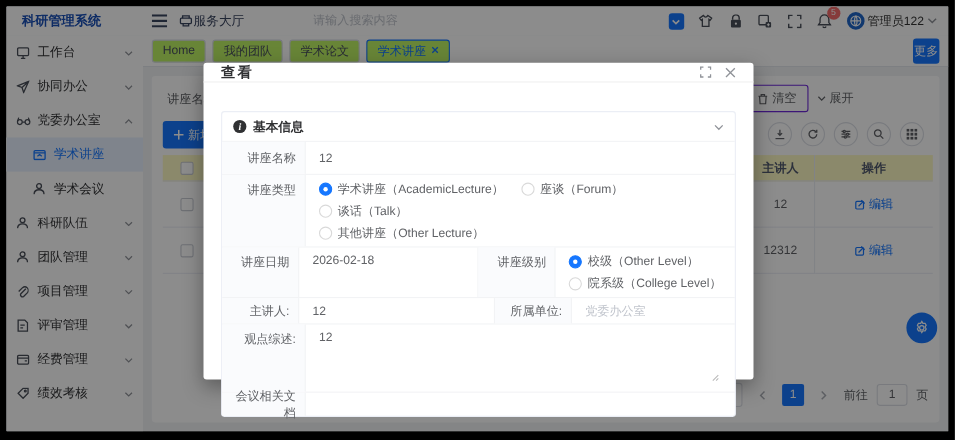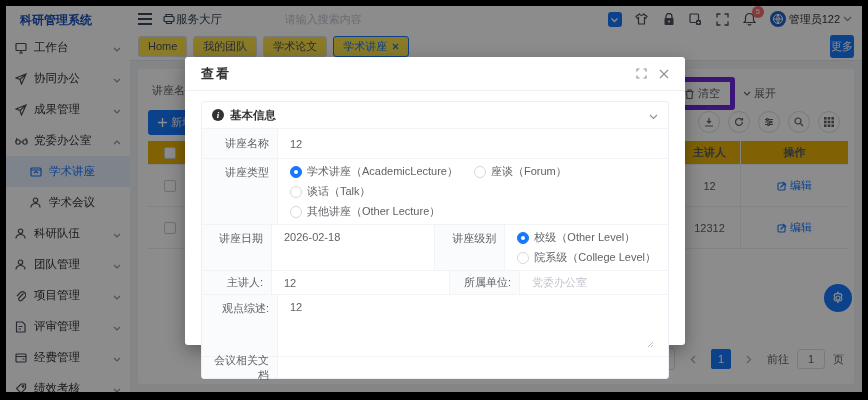--- a/index.html
+++ b/index.html
@@ -29,59 +29,59 @@
   .side-item .chev { color:#909399; }
   .side-sub { padding-left:24px; }
   .side-sub.active { color:#1677ff; background:#e8f1ff; }
   .side-sub.active .lab { color:#1677ff; }
   .sicon { width:13px; height:13px; flex:none; color:#4a4f59; display:flex; align-items:center; }
   .side-sub.active .sicon { color:#1677ff; }
 
   
   .main { position:absolute; left:124px; top:26px; right:0; bottom:0; }
   .tabsbar { position:absolute; left:0; top:0; right:0; height:29px; background:#fff; border-bottom:1px solid #e4e7ed; display:flex; align-items:center; gap:6px; padding:0 8px; }
-  .tabchip { height:21px; display:flex; align-items:center; gap:5px; padding:0 9px; border:1px solid #d8dce5; background:#fde047; color:#495060; font-size:11px; border-radius:3px; cursor:pointer; white-space:nowrap; }
+  .tabchip { height:21px; display:flex; align-items:center; gap:5px; padding:0 9px; border:1px solid #d8dce5; background:#bef264; color:#495060; font-size:11px; border-radius:3px; cursor:pointer; white-space:nowrap; }
   .tabchip.active { border-color:#1677ff; color:#1677ff; }
   .more-btn { margin-left:auto; background:#1677ff; color:#fff; font-size:11px; padding:4px 1px; border-radius:3px; border:none; cursor:pointer; }
 
   .content { position:absolute; left:0; top:29px; right:0; bottom:0; padding:8px; }
   .card { position:relative; background:#fff; height:100%; border-radius:3px; font-size:11px; color:#606266; }
 
   .filter-row { position:absolute; left:10px; top:8px; right:10px; height:26px; display:flex; align-items:center; }
   .filter-label { width:48px; text-align:right; color:#606266; }
   .btns-right { position:absolute; right:78px; top:8px; display:flex; gap:8px; align-items:center; }
   .btn-blue { background:#1677ff; color:#fff; border:none; border-radius:3px; padding:5px 10px; font-size:11px; display:flex; gap:4px; align-items:center; cursor:pointer; }
-  .btn-plain { background:#fff; color:#606266; border:5px solid #6d28d9; border-radius:3px; padding:4px 10px; font-size:11px; display:flex; gap:4px; align-items:center; cursor:pointer; }
+  .btn-plain { background:#fff; color:#606266; border:1px solid #6d28d9; border-radius:3px; padding:4px 10px; font-size:11px; display:flex; gap:4px; align-items:center; cursor:pointer; }
   .link-gray { display:flex; align-items:center; gap:3px; color:#606266; cursor:pointer; font-size:11px; }
 
   .toolbar-row { position:absolute; left:10px; top:40px; right:14px; height:26px; display:flex; align-items:center; }
   .tool-circles { margin-left:auto; display:flex; gap:8px; }
   .circ { width:22px; height:22px; border:1px solid #dcdfe6; border-radius:50%; display:flex; align-items:center; justify-content:center; color:#606266; cursor:pointer; background:#fff; }
   .tbl-col-check { position:absolute; left:10px; top:72px; width:44px; }
   .tbl-cell { height:42px; display:flex; align-items:center; justify-content:center; border-bottom:1px solid #ebeef5; }
-  .tbl-cell.hd { height:24px; background:#eab308; }
+  .tbl-cell.hd { height:24px; background:#fef9c3; }
   .cbx { width:12px; height:12px; border:1px solid #c8ccd4; border-radius:2px; background:#fff; cursor:pointer; }
   .tbl-col-right { position:absolute; right:6px; top:72px; width:170px; display:flex; }
   .col-speaker { width:62px; border-left:1px solid #ebeef5; }
   .col-action { flex:1; border-left:1px solid #ebeef5; }
   .hd-txt { font-weight:bold; color:#515a6e; font-size:11px; }
   .edit-link { color:#1677ff; display:flex; align-items:center; gap:3px; cursor:pointer; }
 
   .pager { position:absolute; right:10px; bottom:14px; display:flex; align-items:center; gap:8px; font-size:11px; color:#606266; }
   .size-sel { border:1px solid #dcdfe6; border-radius:3px; height:22px; display:flex; align-items:center; gap:14px; padding:0 8px; color:#606266; cursor:pointer; background:#fff; }
   .pg-arrow { width:20px; height:20px; display:flex; align-items:center; justify-content:center; color:#a8abb2; cursor:pointer; }
   .pg-cur { width:20px; height:20px; background:#1677ff; color:#fff; border-radius:2px; display:flex; align-items:center; justify-content:center; cursor:pointer; }
   .goto-input { width:28px; height:20px; border:1px solid #dcdfe6; border-radius:3px; text-align:center; font-size:11px; color:#606266; outline:none; }
 
   .gear-fab { position:absolute; right:10px; top:252px; width:28px; height:28px; border-radius:50%; background:#1677ff; display:flex; align-items:center; justify-content:center; cursor:pointer; z-index:6; }
 
   
   .mask { position:absolute; inset:0; background:rgba(0,0,0,0.45); z-index:40; }
   .modal { position:absolute; left:179px; top:51px; width:500px; height:288px; background:#fff; border-radius:3px; box-shadow:0 6px 18px rgba(0,0,0,.35); z-index:50; }
-  .modal-hd { height:34px; display:flex; align-items:center; padding:0 16px; border-bottom:1px solid #f0f0f0;justify-content:flex-end; }
+  .modal-hd { height:18px; display:flex; align-items:center; padding:0 16px; border-bottom:1px solid #f0f0f0;justify-content:flex-end; }
   .modal-title { font-size:13px; font-weight:bold; color:#303133; letter-spacing:2px; }
   .modal-hd-ic { margin-left:auto; display:flex; gap:12px; color:#909399; }
   .modal-hd-ic span { cursor:pointer; display:flex; align-items:center; }
 
   .sect-card { position:absolute; left:16px; right:16px; top:44px; border:1px solid #ebeef5; border-radius:3px; background:#fff; }
   .sect-hd { height:26px; display:flex; align-items:center; gap:6px; padding:0 10px; cursor:pointer; }
   .info-circ { width:12px; height:12px; border-radius:50%; background:#303133; color:#fff; font-size:9px; font-weight:bold; display:flex; align-items:center; justify-content:center; font-family:"Liberation Serif",serif; font-style:italic; }
   .sect-title { font-size:11.5px; color:#303133; font-weight:bold; }
   .sect-chev { margin-left:auto; color:#909399; }
 
@@ -199,31 +199,20 @@
             <path d="M1 1l3 3 3-3"></path>
           </svg></span>
     </div>
     <div class="side-item">
       <span class="sicon">
           <svg width="12" height="12" viewBox="0 0 12 12" fill="none" stroke="currentColor" stroke-width="1.2">
             <path d="M11 1L1 5l4 1.5L6.5 11 11 1zM5 6.5L11 1"></path>
           </svg>
         </span>
       <span class="lab">协同办公</span>
-      <span class="chev"><svg width="8" height="5" viewBox="0 0 8 5" fill="none" stroke="currentColor" stroke-width="1.1">
-            <path d="M1 1l3 3 3-3"></path>
-          </svg></span>
-    </div>
-    <div class="side-item">
-      <span class="sicon">
-          <svg width="12" height="12" viewBox="0 0 12 12" fill="none" stroke="currentColor" stroke-width="1.2">
-            <path d="M11 1L1 5l4 1.5L6.5 11 11 1zM5 6.5L11 1"></path>
-          </svg>
-        </span>
-      <span class="lab">成果管理</span>
       <span class="chev"><svg width="8" height="5" viewBox="0 0 8 5" fill="none" stroke="currentColor" stroke-width="1.1">
             <path d="M1 1l3 3 3-3"></path>
           </svg></span>
     </div>
     <div class="side-item">
       <span class="sicon">
           <svg width="13" height="10" viewBox="0 0 13 10" fill="none" stroke="currentColor" stroke-width="1.1">
             <circle cx="3" cy="6" r="2.2"></circle>
             <circle cx="10" cy="6" r="2.2"></circle>
             <path d="M5.2 6h2.6M.8 6L2 2m10 4l-1.2-4"></path>

